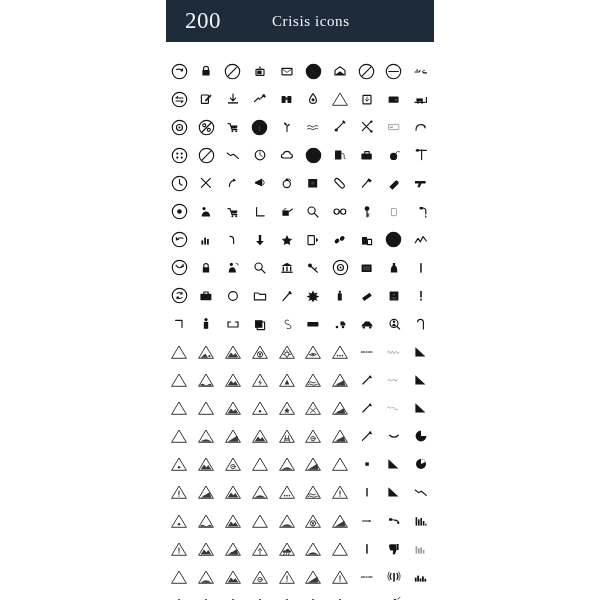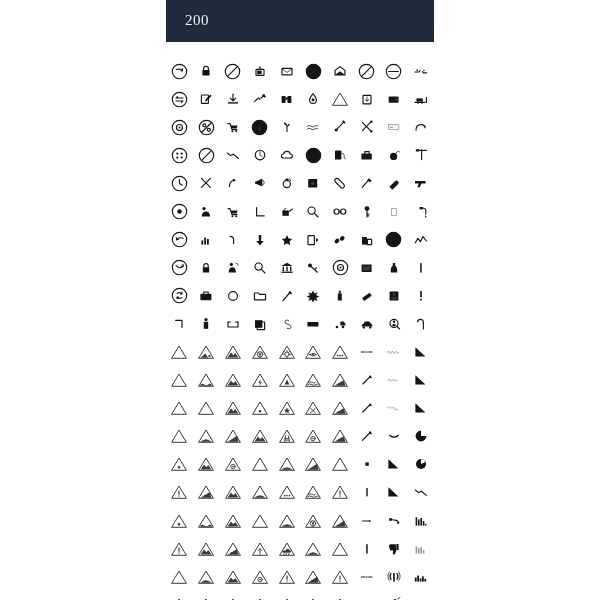--- a/index.html
+++ b/index.html
@@ -30,21 +30,21 @@
     width: 268px;
     height: 42px;
     background: #1e2b3a;
     box-sizing: border-box;
   }
   #header-count {
     position: absolute;
     left: 19px;
     top: 7px;
     font-family: "Liberation Serif", serif;
-    font-size: 15px;
+    font-size: 23px;
     line-height: 27px;
     color: #f2f4f6;
     letter-spacing: 0.5px;
     text-align: right;
   }
   #header-title {
     position: absolute;
     left: 106px;
     top: 11px;
     font-family: "Liberation Serif", serif;
@@ -84,20 +84,21 @@
   .ico-gray  { fill: #9a9a9a; stroke: none; }
   .ico-gray-line { fill: none; stroke: #9a9a9a; stroke-width: 0.9; stroke-linecap: round; stroke-linejoin: round; }
 </style>
 </head>
 <body>
 
 <div id="sheet">
 
   <div id="header">
     <div id="header-count">200</div>
+    <div id="header-title">Crisis icons</div>
   </div>
 
   <div id="icon-grid">
       <div class="icon-cell">
         <svg width="17" height="17" viewBox="0 0 17 17">
           <circle cx="8.5" cy="8.5" r="7.2" class="ico-line"></circle>
           <path d="M5.5 6.5 q3.8 -1.2 6 1.2 l-1.6 0.3 M11.5 7.7 l0 -1.9" class="ico-line"></path>
         </svg>
       </div>
       <div class="icon-cell">

